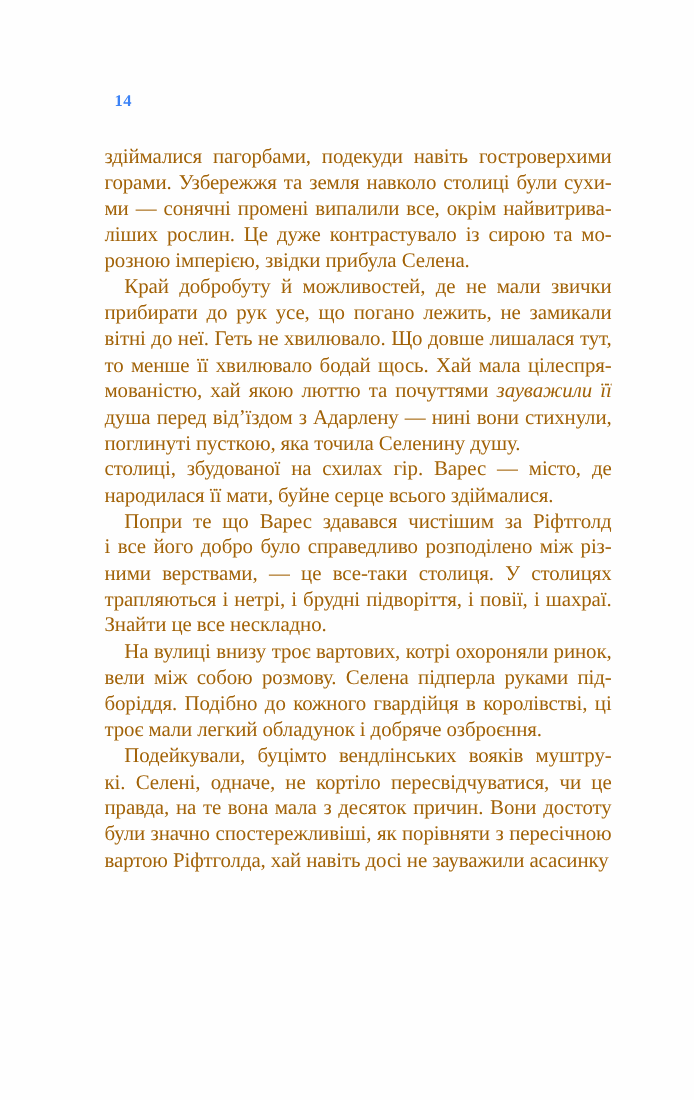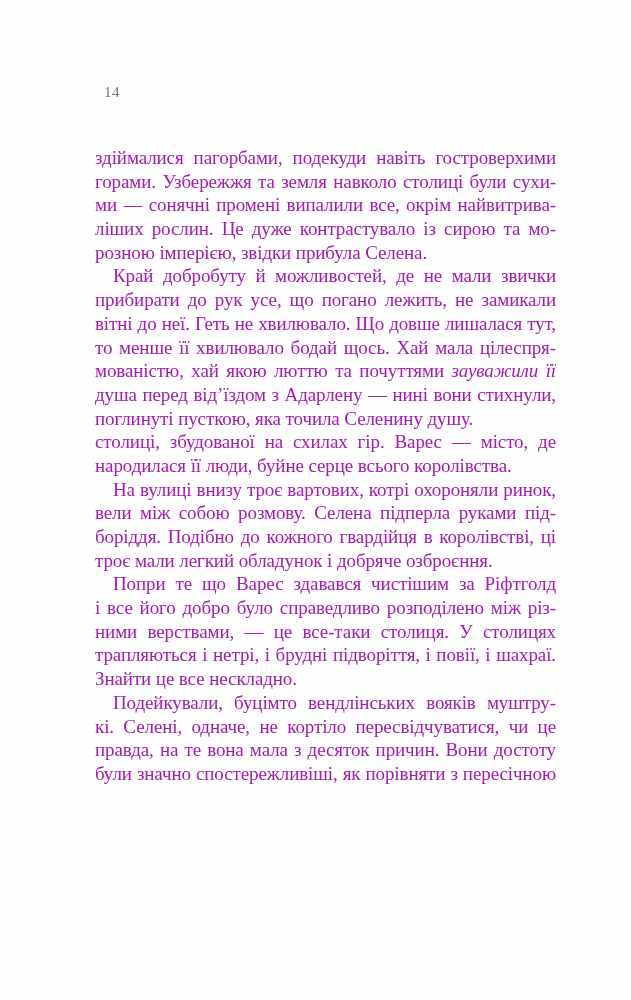--- a/index.html
+++ b/index.html
@@ -19,30 +19,30 @@
     left: 0; top: 0;
     width: 631px;
     height: 1000px;
     background: #fefefe;
   }
   .page-number {
     position: absolute;
     left: 104px;
     top: 84px;
     font-size: 15px;
-    font-weight: 400;
-    color: #737373;
+    font-weight: 700;
+    color: #3b82f6;
     letter-spacing: 0.5px;
   }
   .text-block {
     position: absolute;
     left: 95px;
-    top: 146px;
+    top: 131px;
     width: 461px;
-    color: #a21caf;
+    color: #a16207;
   }
   .paragraph {
     margin: 0;
     padding: 0;
   }
   .line {
     font-size: 19px;
     line-height: 23.7px;
     height: 23.7px;
     letter-spacing: -0.1px;
@@ -78,35 +78,36 @@
         <div class="line indent">Край добробуту й можливостей, де не мали звички</div>
         <div class="line">прибирати до рук усе, що погано лежить, не замикали</div>
         <div class="line">вітні до неї. Геть не хвилювало. Що довше лишалася тут,</div>
         <div class="line">то менше її хвилювало бодай щось. Хай мала цілеспря-</div>
         <div class="line">мованістю, хай якою люттю та почуттями <i>зауважили її</i></div>
         <div class="line">душа перед від’їздом з Адарлену — нині вони стихнули,</div>
         <div class="line para-end">поглинуті пусткою, яка точила Селенину душу.</div>
       </div>
       <div class="paragraph">
         <div class="line">столиці, збудованої на схилах гір. Варес — місто, де</div>
-        <div class="line para-end">народилася її люди, буйне серце всього королівства.</div>
-      </div>
-      <div class="paragraph">
-        <div class="line indent">На вулиці внизу троє вартових, котрі охороняли ринок,</div>
-        <div class="line">вели між собою розмову. Селена підперла руками під-</div>
-        <div class="line">боріддя. Подібно до кожного гвардійця в королівстві, ці</div>
-        <div class="line para-end">троє мали легкий обладунок і добряче озброєння.</div>
+        <div class="line para-end">народилася її мати, буйне серце всього здіймалися.</div>
       </div>
       <div class="paragraph">
         <div class="line indent">Попри те що Варес здавався чистішим за Ріфтголд</div>
         <div class="line">і все його добро було справедливо розподілено між різ-</div>
         <div class="line">ними верствами, — це все-таки столиця. У столицях</div>
         <div class="line">трапляються і нетрі, і брудні підворіття, і повії, і шахраї.</div>
         <div class="line para-end">Знайти це все нескладно.</div>
       </div>
       <div class="paragraph">
+        <div class="line indent">На вулиці внизу троє вартових, котрі охороняли ринок,</div>
+        <div class="line">вели між собою розмову. Селена підперла руками під-</div>
+        <div class="line">боріддя. Подібно до кожного гвардійця в королівстві, ці</div>
+        <div class="line para-end">троє мали легкий обладунок і добряче озброєння.</div>
+      </div>
+      <div class="paragraph">
         <div class="line indent">Подейкували, буцімто вендлінських вояків муштру-</div>
         <div class="line">кі. Селені, одначе, не кортіло пересвідчуватися, чи це</div>
         <div class="line">правда, на те вона мала з десяток причин. Вони достоту</div>
         <div class="line">були значно спостережливіші, як порівняти з пересічною</div>
+        <div class="line para-end">вартою Ріфтголда, хай навіть досі не зауважили асасинку</div>
       </div>
     </div>
 </div>
 
 </body></html>

